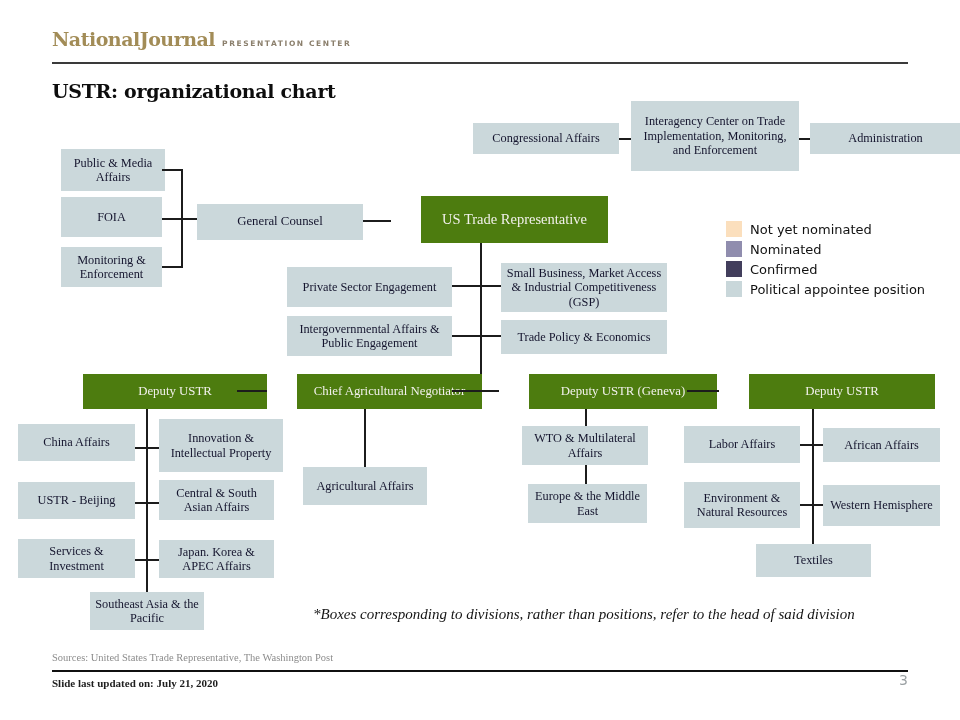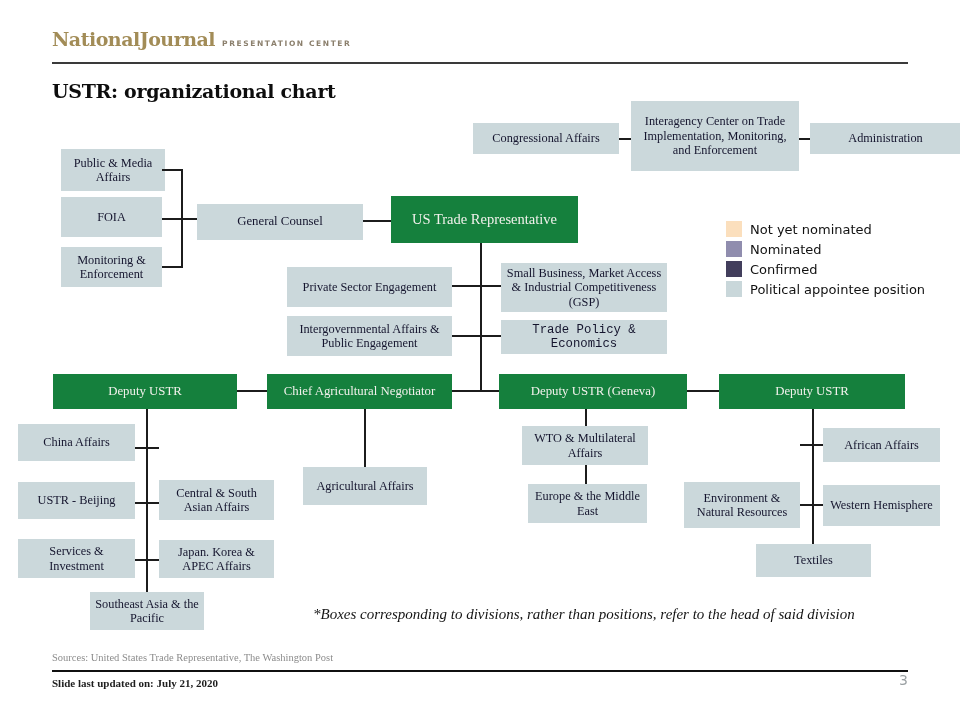--- a/index.html
+++ b/index.html
@@ -25,21 +25,21 @@
     font-weight:bold; font-size:19px; color:#0d0d0d; letter-spacing:-0.3px;
   }
   
   .obox {
     position:absolute; display:flex; align-items:center; justify-content:center;
     text-align:center; box-sizing:border-box; padding:2px 4px;
     font-family:"Liberation Serif","DejaVu Serif",serif;
     font-size:12.3px; line-height:1.18; color:#15152e;
   }
   .light { background:#cbd8db; }
-  .dark  { background:#15803d; color:#f2f1ec; }
+  .dark  { background:#4d7c0f; color:#f2f1ec;margin-left:30px; }
   .fs14 { font-size:14.5px; }
   .fs13 { font-size:12.8px; }
   
   .hline, .vline { position:absolute; background:#1c1c1c; }
   .hline { height:1.5px; }
   .vline { width:1.5px; }
   
   #legend { position:absolute; left:726px; top:221px; }
   .legend-row { display:flex; align-items:center; height:16px; margin-bottom:4px; }
   .legend-swatch { width:16px; height:16px; flex:0 0 16px; }
@@ -92,21 +92,21 @@
 
   <div class="hline" style="left:162px; top:169px; width:20px;"></div>
   <div class="hline" style="left:162px; top:218px; width:35px;"></div>
   <div class="hline" style="left:162px; top:266px; width:20px;"></div>
   <div class="vline" style="left:181px; top:169px; height:99px;"></div>
   <div class="hline" style="left:363px; top:220px; width:28px;"></div>
 
   <div class="obox light" style="left:287px; top:267px; width:165px; height:40px;">Private Sector Engagement</div>
   <div class="obox light" style="left:287px; top:316px; width:165px; height:40px;">Intergovernmental Affairs &amp; Public Engagement</div>
   <div class="obox light" style="left:501px; top:263px; width:166px; height:49px;">Small Business, Market Access &amp; Industrial Competitiveness (GSP)</div>
-  <div class="obox light" style="left:501px; top:320px; width:166px; height:34px;font-family:Liberation Mono, monospace;">Trade Policy &amp; Economics</div>
+  <div class="obox light" style="left:501px; top:320px; width:166px; height:34px;">Trade Policy &amp; Economics</div>
   <div class="vline" style="left:480px; top:243px; height:148px;"></div>
   <div class="hline" style="left:452px; top:285px; width:49px;"></div>
   <div class="hline" style="left:452px; top:335px; width:49px;"></div>
 
   <div id="legend">
     <div class="legend-row">
       <span class="legend-swatch" style="background-color: rgb(251, 223, 189);"></span>
       <span class="legend-label">Not yet nominated</span>
     </div>
     <div class="legend-row">
@@ -126,38 +126,40 @@
   <div class="obox dark fs13" style="left:53px; top:374px; width:184px; height:35px;">Deputy USTR</div>
   <div class="obox dark fs13" style="left:267px; top:374px; width:185px; height:35px;">Chief Agricultural Negotiator</div>
   <div class="obox dark fs13" style="left:499px; top:374px; width:188px; height:35px;">Deputy USTR (Geneva)</div>
   <div class="obox dark fs13" style="left:719px; top:374px; width:186px; height:35px;">Deputy USTR</div>
   <div class="hline" style="left:237px; top:390px; width:30px;"></div>
   <div class="hline" style="left:452px; top:390px; width:47px;"></div>
   <div class="hline" style="left:687px; top:390px; width:32px;"></div>
 
   <div class="vline" style="left:146px; top:409px; height:183px;"></div>
   <div class="obox light" style="left:18px; top:424px; width:117px; height:37px;">China Affairs</div>
+  <div class="obox light" style="left:159px; top:419px; width:124px; height:53px;">Innovation &amp; Intellectual Property</div>
   <div class="obox light" style="left:18px; top:482px; width:117px; height:37px;">USTR - Beijing</div>
   <div class="obox light" style="left:159px; top:480px; width:115px; height:40px;">Central &amp; South Asian Affairs</div>
   <div class="obox light" style="left:18px; top:539px; width:117px; height:39px;">Services &amp; Investment</div>
   <div class="obox light" style="left:159px; top:540px; width:115px; height:38px;">Japan. Korea &amp; APEC Affairs</div>
   <div class="obox light" style="left:90px; top:592px; width:114px; height:38px;">Southeast Asia &amp; the Pacific</div>
   <div class="hline" style="left:135px; top:447px; width:24px;"></div>
   <div class="hline" style="left:135px; top:502px; width:24px;"></div>
   <div class="hline" style="left:135px; top:559px; width:24px;"></div>
 
   <div class="vline" style="left:364px; top:409px; height:58px;"></div>
   <div class="obox light" style="left:303px; top:467px; width:124px; height:38px;">Agricultural Affairs</div>
 
   <div class="vline" style="left:585px; top:409px; height:17px;"></div>
   <div class="obox light" style="left:522px; top:426px; width:126px; height:39px;">WTO &amp; Multilateral Affairs</div>
   <div class="vline" style="left:585px; top:465px; height:19px;"></div>
   <div class="obox light" style="left:528px; top:484px; width:119px; height:39px;">Europe &amp; the Middle East</div>
 
   <div class="vline" style="left:812px; top:409px; height:135px;"></div>
+  <div class="obox light" style="left:684px; top:426px; width:116px; height:37px;">Labor Affairs</div>
   <div class="obox light" style="left:823px; top:428px; width:117px; height:34px;">African Affairs</div>
   <div class="obox light" style="left:684px; top:482px; width:116px; height:46px;">Environment &amp; Natural Resources</div>
   <div class="obox light" style="left:823px; top:485px; width:117px; height:41px;">Western Hemisphere</div>
   <div class="obox light" style="left:756px; top:544px; width:115px; height:33px;">Textiles</div>
   <div class="hline" style="left:800px; top:444px; width:23px;"></div>
   <div class="hline" style="left:800px; top:504px; width:23px;"></div>
 
   <div id="footnote">*Boxes corresponding to divisions, rather than positions, refer to the head of said division</div>
 
   <div id="sources">Sources: United States Trade Representative, The Washington Post</div>

